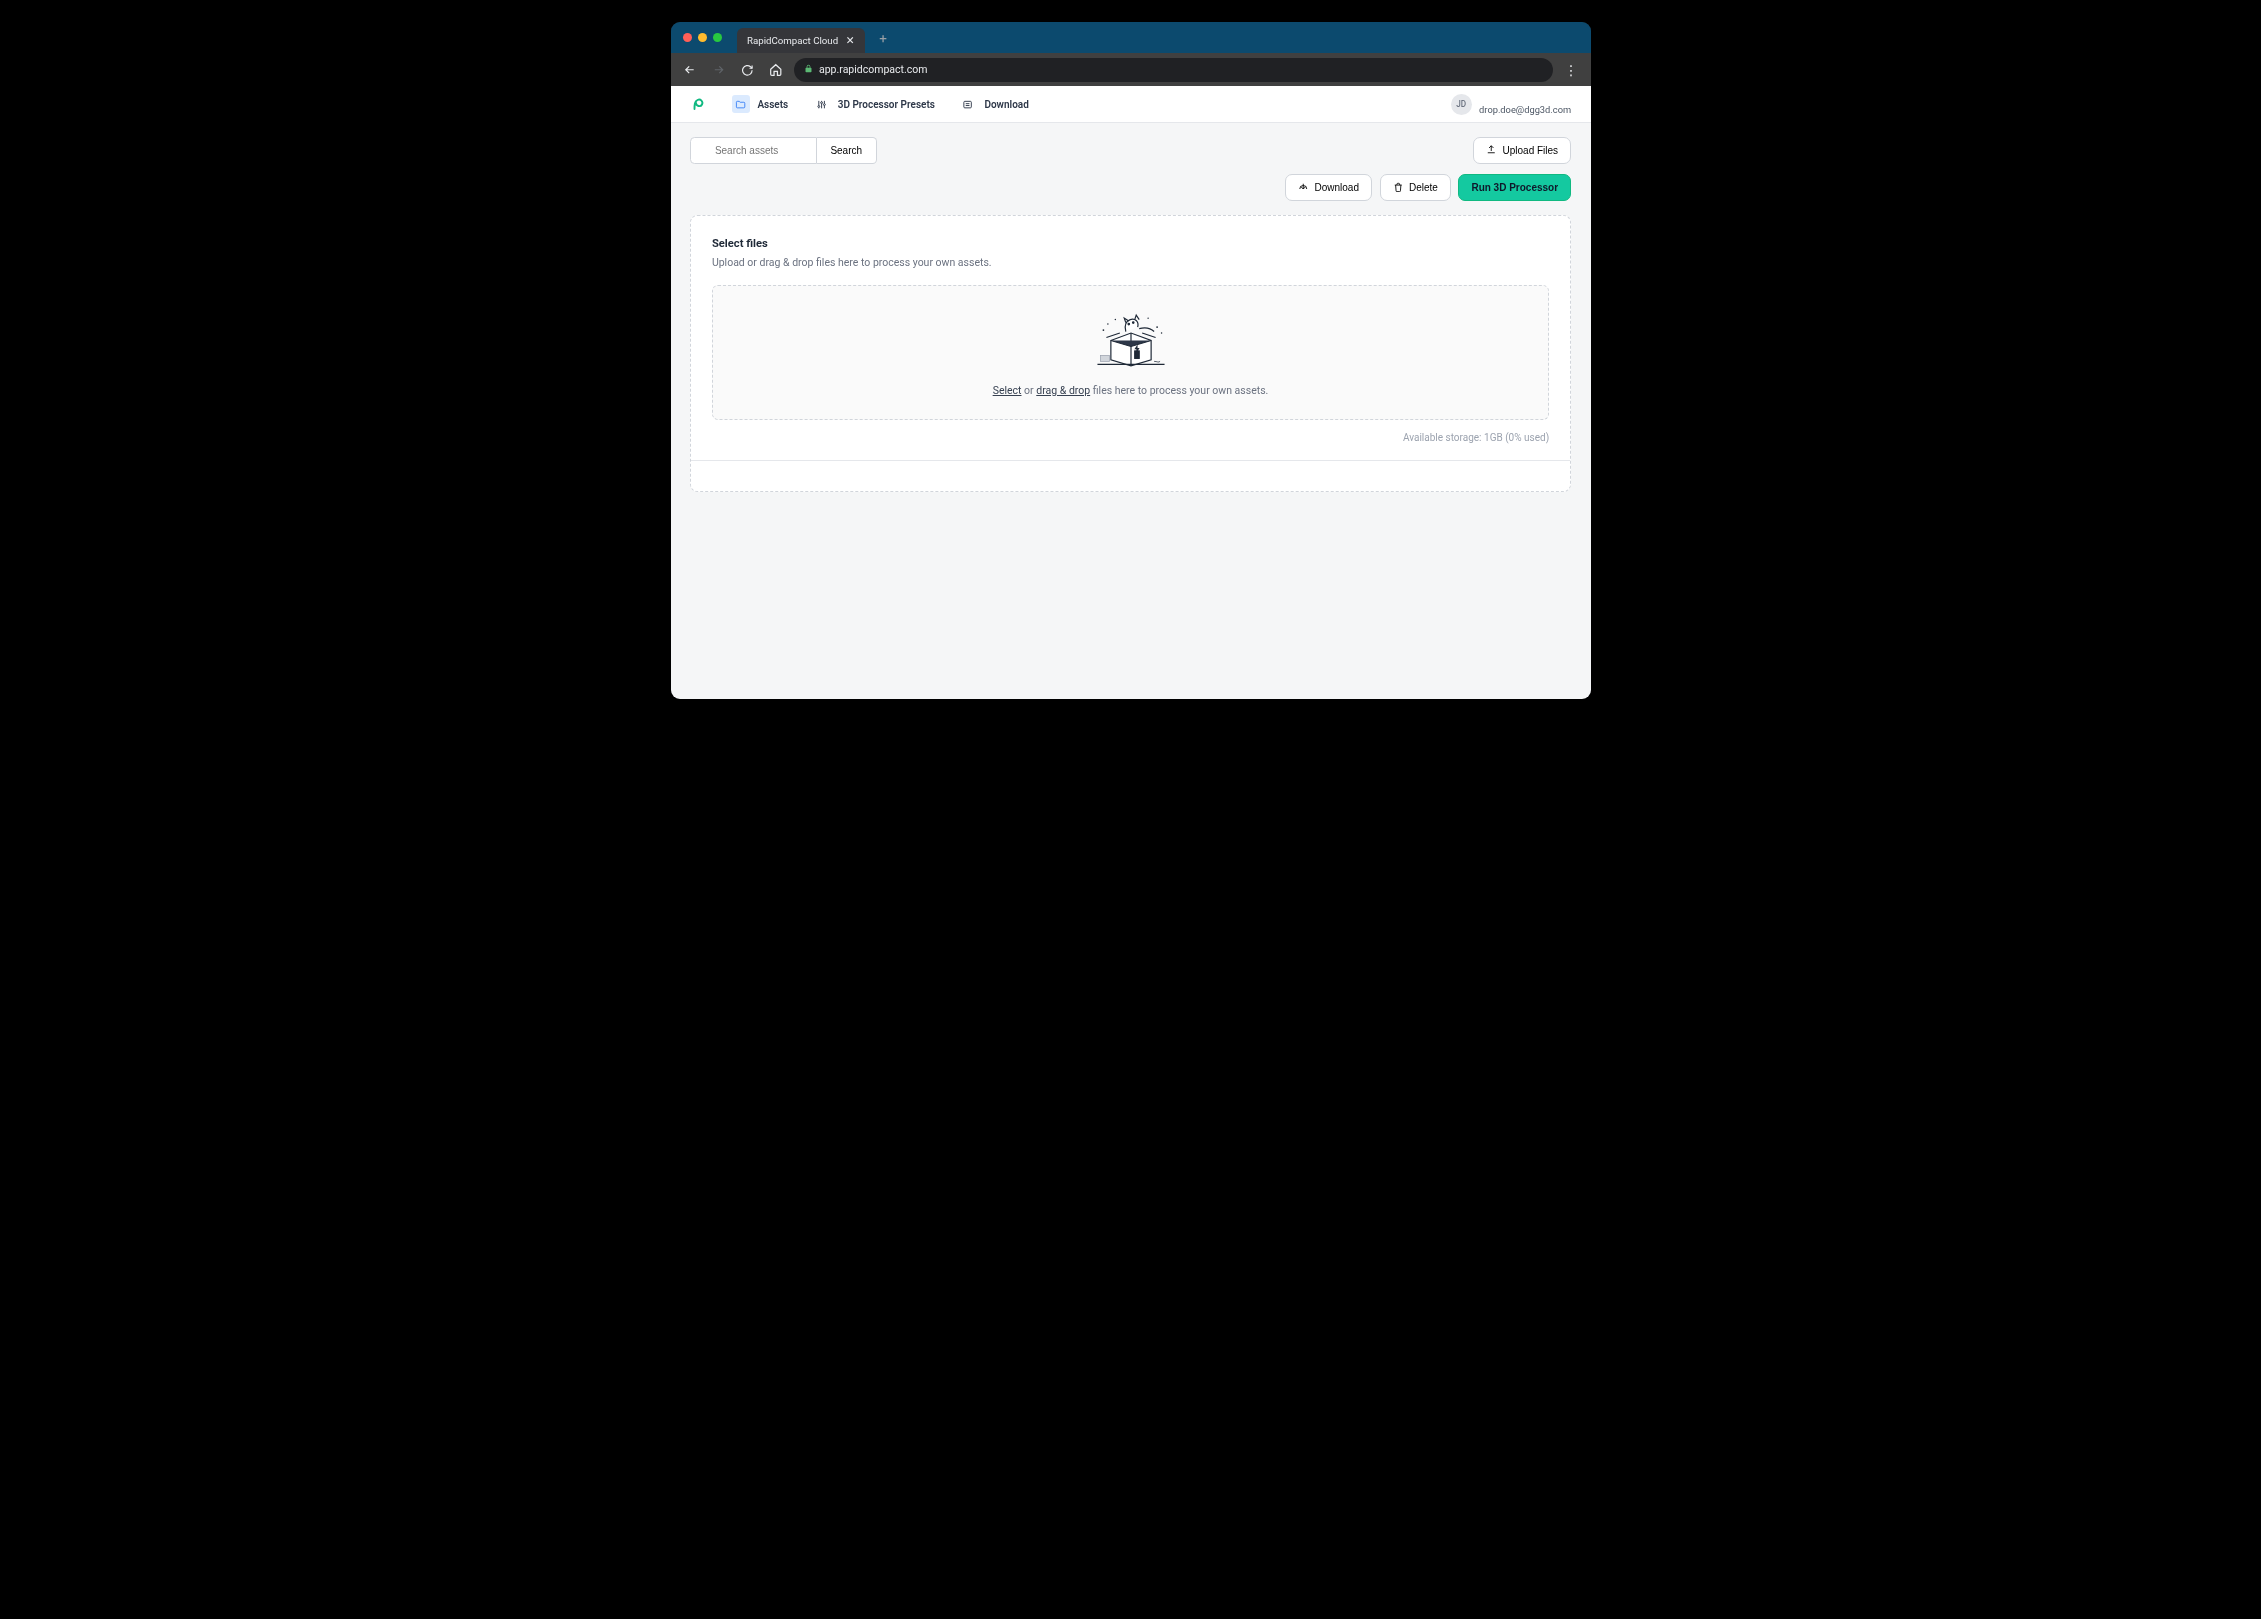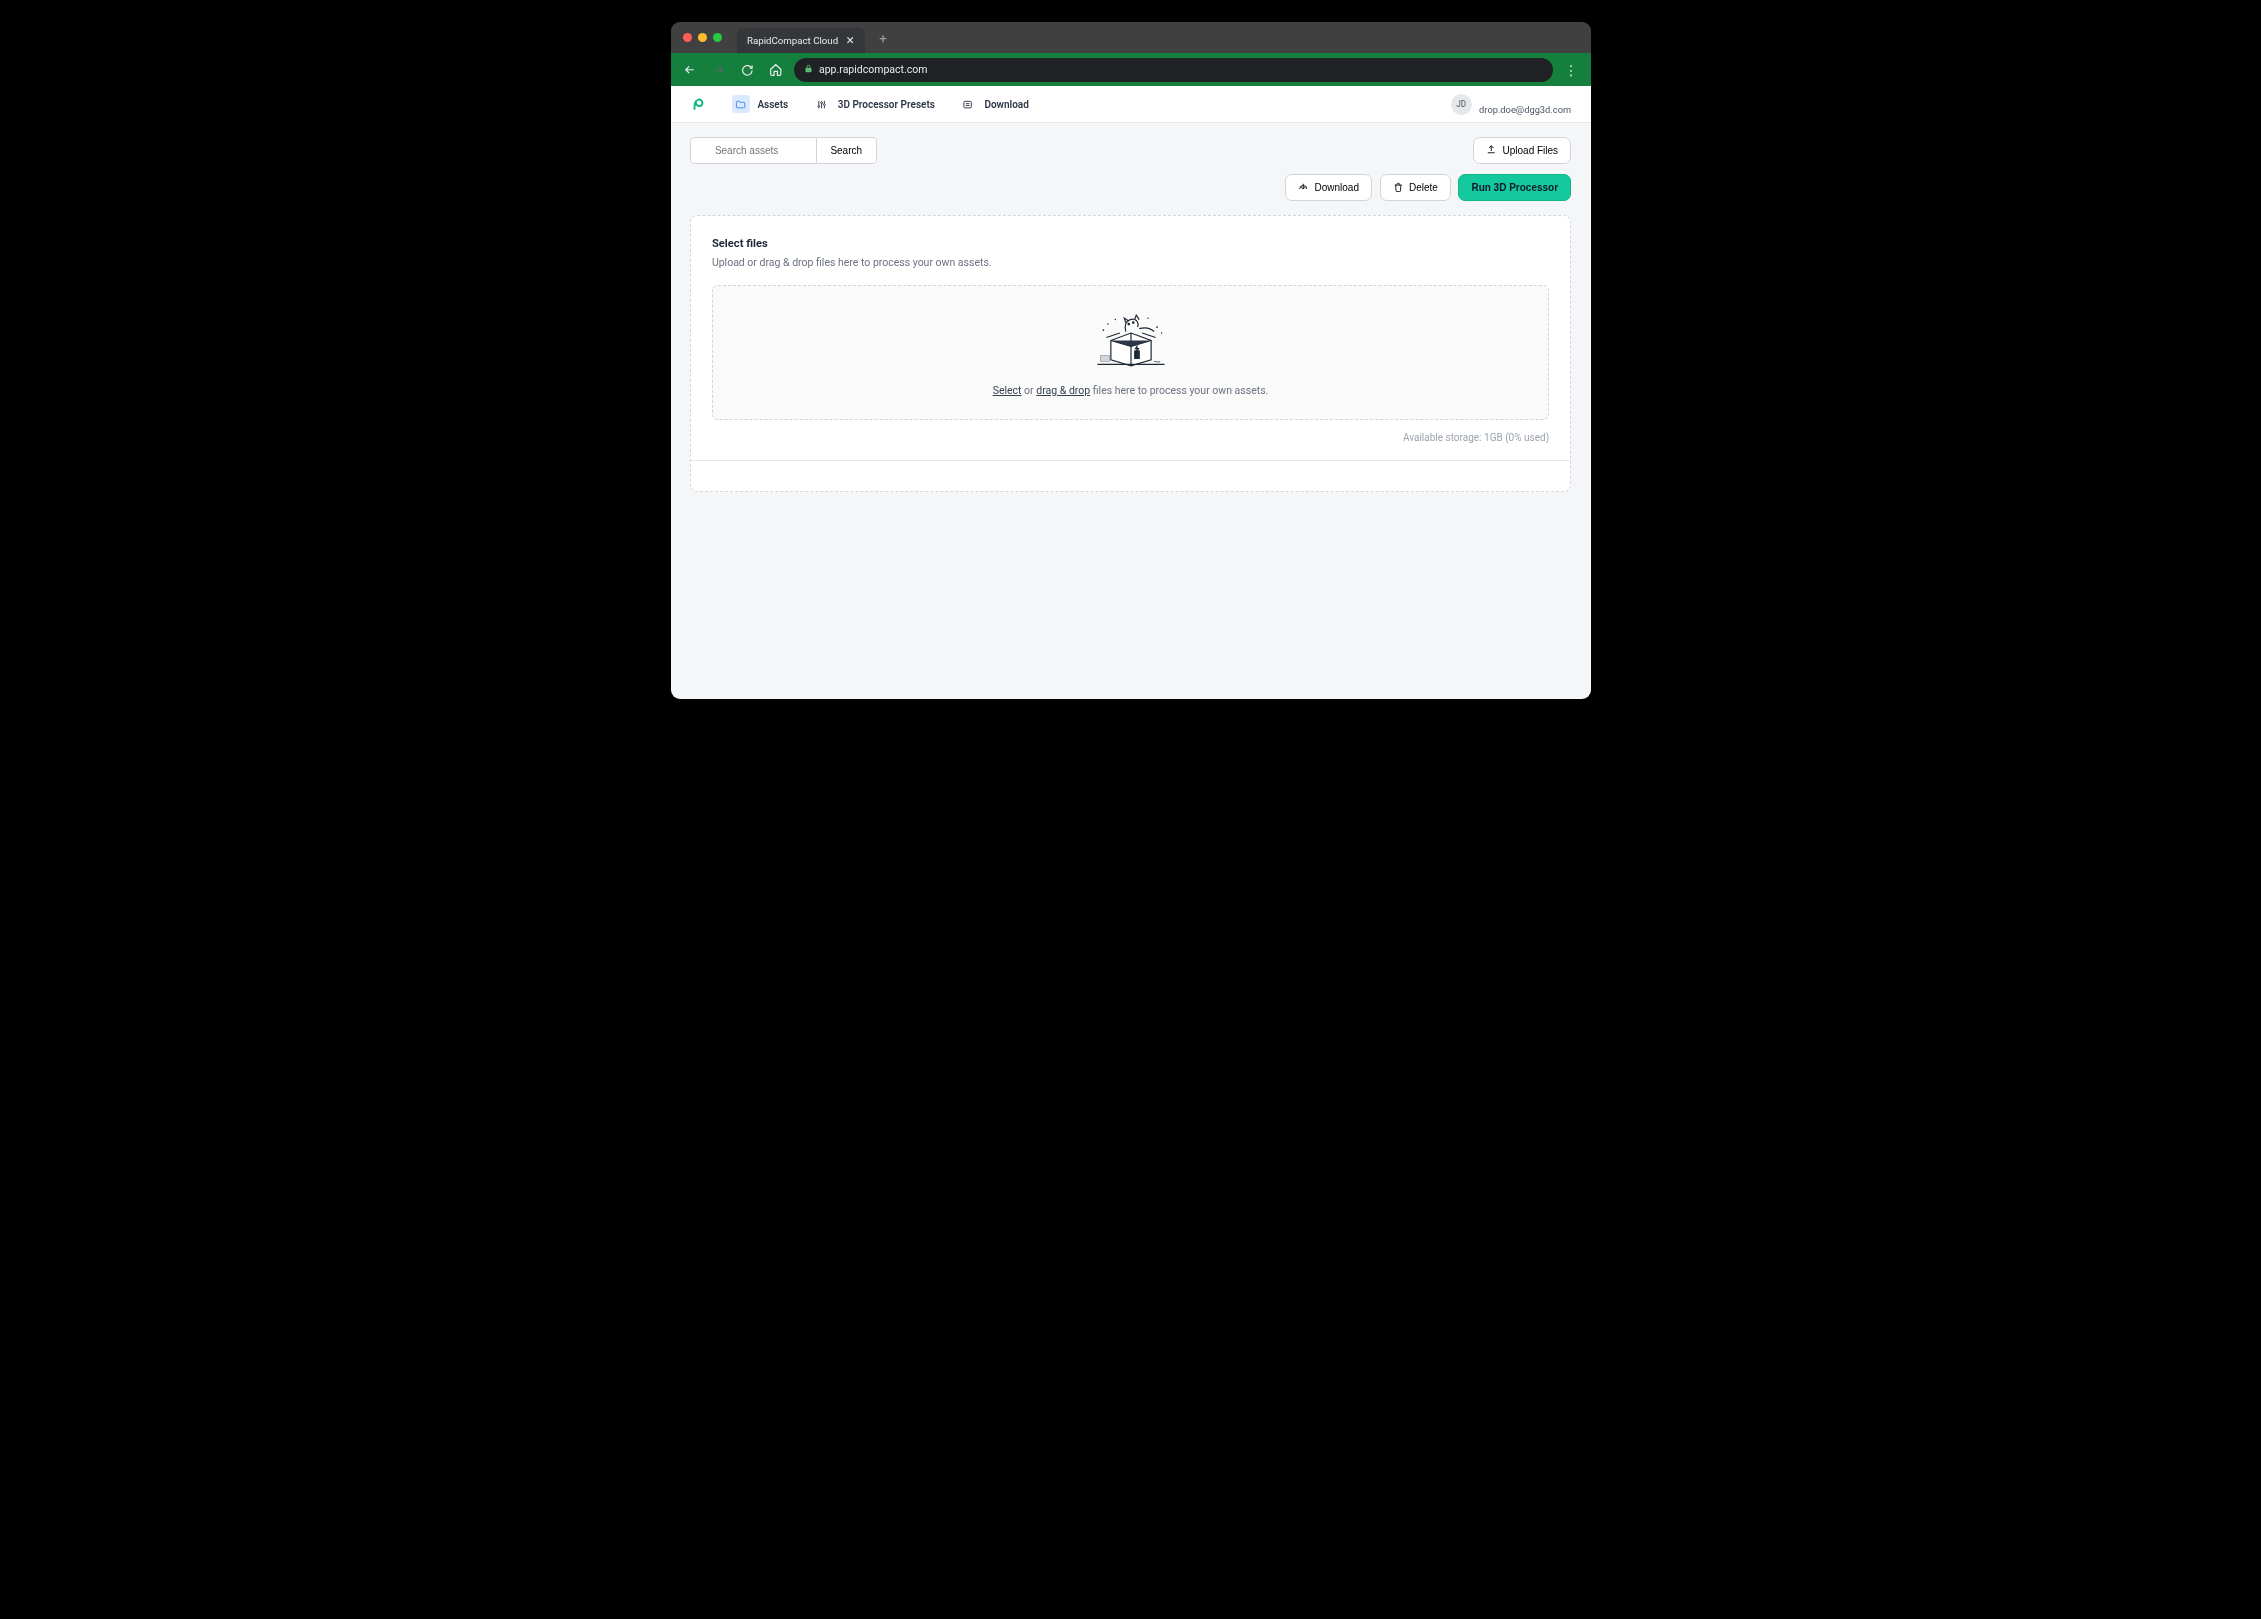--- a/index.html
+++ b/index.html
@@ -13,21 +13,21 @@
   min-height: 100vh;
 }
 .browser-window {
   width: 920px;
   background: #202124;
   border-radius: 9px;
   overflow: hidden;
   box-shadow: 0 7.5px 30px rgba(0,0,0,0.5);
 }
 .titlebar {
-  background: #404040;
+  background: #0c4a6e;
   height: 31px;
   display: flex;
   align-items: center;
   padding: 0 12px;
 }
 .traffic-lights { display: flex; gap: 6px; margin-right: 15px; }
 .traffic-light { width: 9px; height: 9px; border-radius: 50%; }
 .tl-red { background: #ff5f57; }
 .tl-yellow { background: #febc2e; }
 .tl-green { background: #28c840; }
@@ -46,21 +46,21 @@
 .new-tab {
   color: #9aa0a6;
   font-size: 13.5px;
   margin-left: 9px;
   cursor: pointer;
   width: 18px; height: 18px;
   display: flex; align-items: center; justify-content: center;
   border-radius: 3px;
 }
 .toolbar {
-  background: #15803d;
+  background: #404040;
   height: 33px;
   display: flex;
   align-items: center;
   padding: 7px 9px;
   gap: 7.5px;
 }
 .nav-icon {
   color: #e8eaed;
   width: 21px; height: 21px;
   display: flex; align-items: center; justify-content: center;

